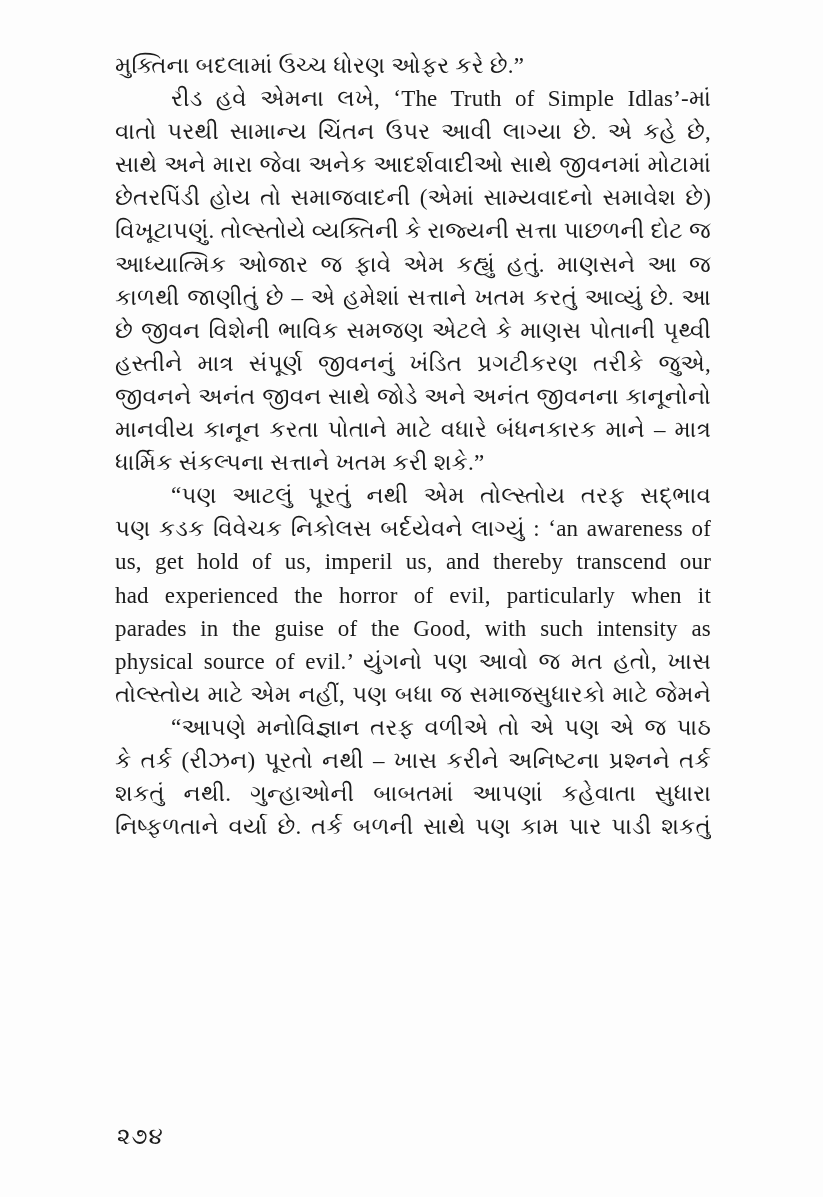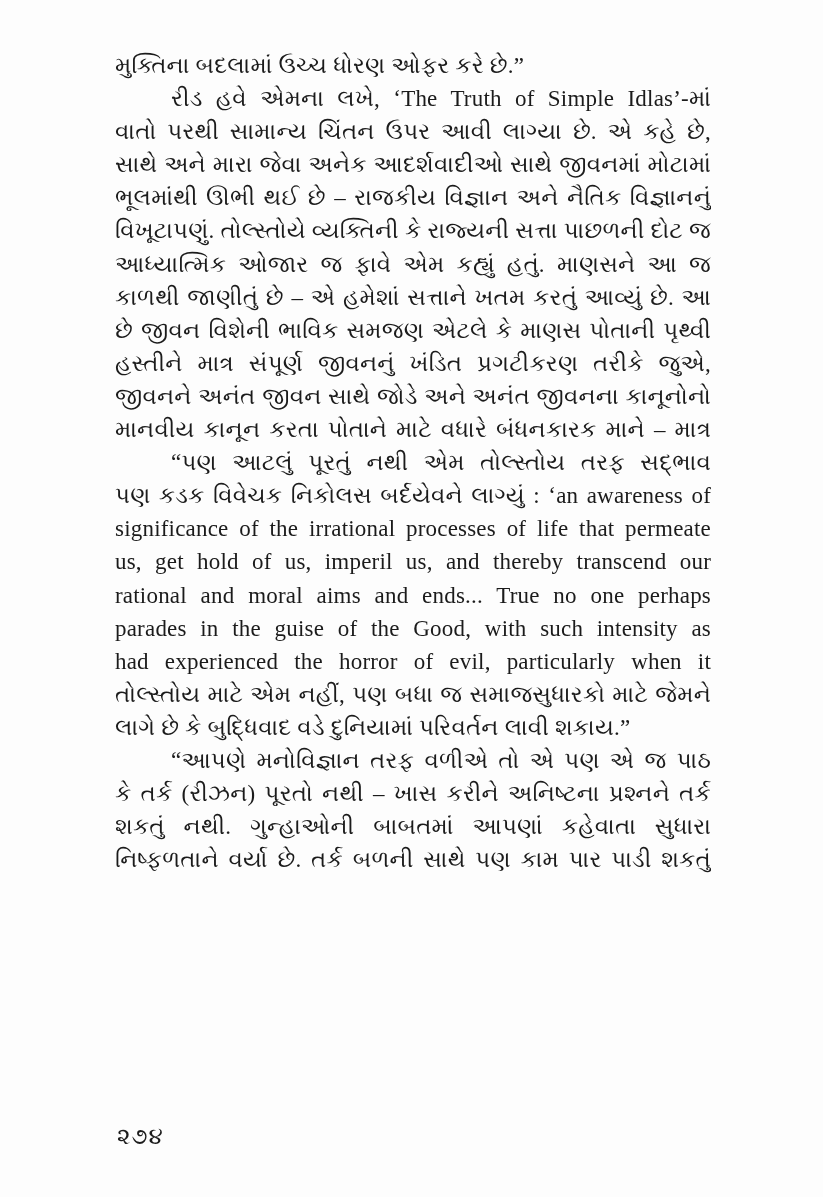--- a/index.html
+++ b/index.html
@@ -52,36 +52,35 @@
 </style>
 </head>
 <body>
 
 <div class="page">
   <div class="text-block">
       <div class="line para-end">મુક્તિના બદલામાં ઉચ્ચ ધોરણ ઓફર કરે છે.”</div>
       <div class="line indent">રીડ હવે એમના લખે, ‘The Truth of Simple Idlas’-માં વિશિષ્ટ</div>
       <div class="line">વાતો પરથી સામાન્ય ચિંતન ઉપર આવી લાગ્યા છે. એ કહે છે, “મારી</div>
       <div class="line">સાથે અને મારા જેવા અનેક આદર્શવાદીઓ સાથે જીવનમાં મોટામાં મોટી</div>
-      <div class="line">ભૂલમાંથી ઊભી થઈ છે – રાજકીય વિજ્ઞાન અને નૈતિક વિજ્ઞાનનું</div>
+      <div class="line">છેતરપિંડી હોય તો સમાજવાદની (એમાં સામ્યવાદનો સમાવેશ છે)</div>
       <div class="line">વિખૂટાપણું. તોલ્સ્તોયે વ્યક્તિની કે રાજ્યની સત્તા પાછળની દોટ જ બધાં</div>
       <div class="line">આધ્યાત્મિક ઓજાર જ ફાવે એમ કહ્યું હતું. માણસને આ જ ઓજાર જૂના</div>
       <div class="line">કાળથી જાણીતું છે – એ હમેશાં સત્તાને ખતમ કરતું આવ્યું છે. આ ઓજાર</div>
       <div class="line">છે જીવન વિશેની ભાવિક સમજણ એટલે કે માણસ પોતાની પૃથ્વી ઉપરની</div>
       <div class="line">હસ્તીને માત્ર સંપૂર્ણ જીવનનું ખંડિત પ્રગટીકરણ તરીકે જુએ, પોતાના</div>
       <div class="line">જીવનને અનંત જીવન સાથે જોડે અને અનંત જીવનના કાનૂનોનો અમલ</div>
       <div class="line">માનવીય કાનૂન કરતા પોતાને માટે વધારે બંધનકારક માને – માત્ર આવી</div>
+      <div class="line para-end">ધાર્મિક સંકલ્પના સત્તાને ખતમ કરી શકે.”</div>
       <div class="line indent">“પણ આટલું પૂરતું નથી એમ તોલ્સ્તોય તરફ સદ્ભાવ ધરાવનારા</div>
       <div class="line">પણ કડક વિવેચક નિકોલસ બર્દયેવને લાગ્યું : ‘an awareness of the</div>
-      <div class="line">significance of the irrational processes of life that permeate</div>
       <div class="line">us, get hold of us, imperil us, and thereby transcend our</div>
-      <div class="line">rational and moral aims and ends... True no one perhaps</div>
+      <div class="line">had experienced the horror of evil, particularly when it</div>
       <div class="line">parades in the guise of the Good, with such intensity as</div>
-      <div class="line">had experienced the horror of evil, particularly when it</div>
+      <div class="line">physical source of evil.’ યુંગનો પણ આવો જ મત હતો, ખાસ</div>
       <div class="line">તોલ્સ્તોય માટે એમ નહીં, પણ બધા જ સમાજસુધારકો માટે જેમને એમ</div>
-      <div class="line para-end">લાગે છે કે બુદ્ધિવાદ વડે દુનિયામાં પરિવર્તન લાવી શકાય.”</div>
       <div class="line indent">“આપણે મનોવિજ્ઞાન તરફ વળીએ તો એ પણ એ જ પાઠ શીખવે છે</div>
       <div class="line">કે તર્ક (રીઝન) પૂરતો નથી – ખાસ કરીને અનિષ્ટના પ્રશ્નને તર્ક હલ કરી</div>
       <div class="line">શકતું નથી. ગુન્હાઓની બાબતમાં આપણાં કહેવાતા સુધારા સરિયામ</div>
       <div class="line">નિષ્ફળતાને વર્યા છે. તર્ક બળની સાથે પણ કામ પાર પાડી શકતું નથી.</div>
     </div>
   <div class="page-number">૨૭૪</div>
 </div>
 
 </body></html>

